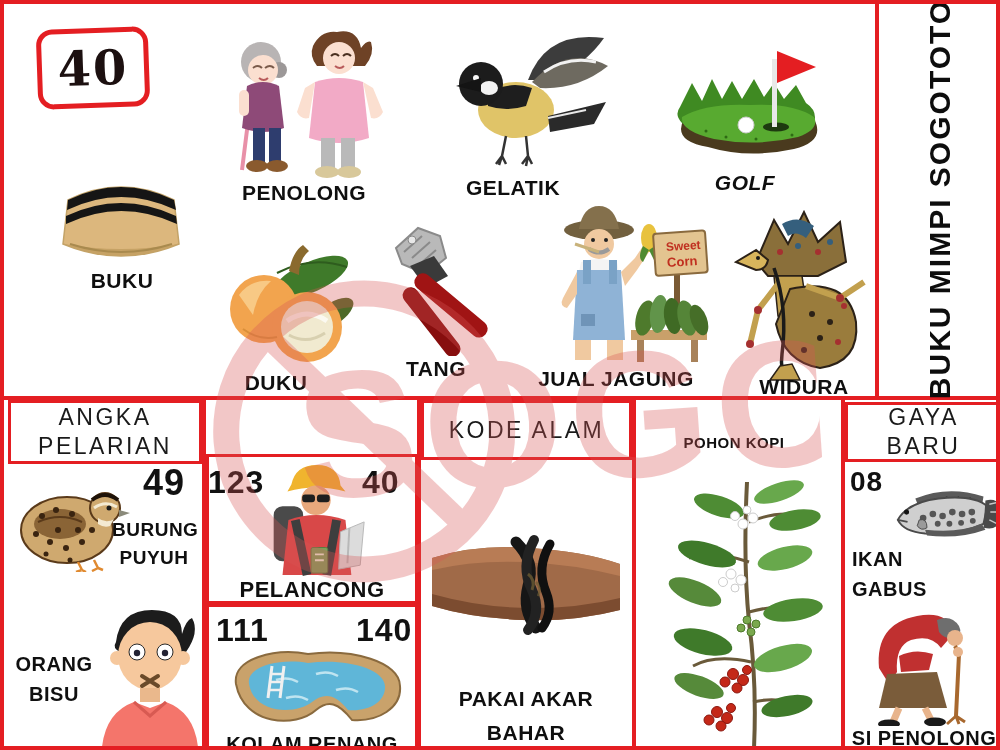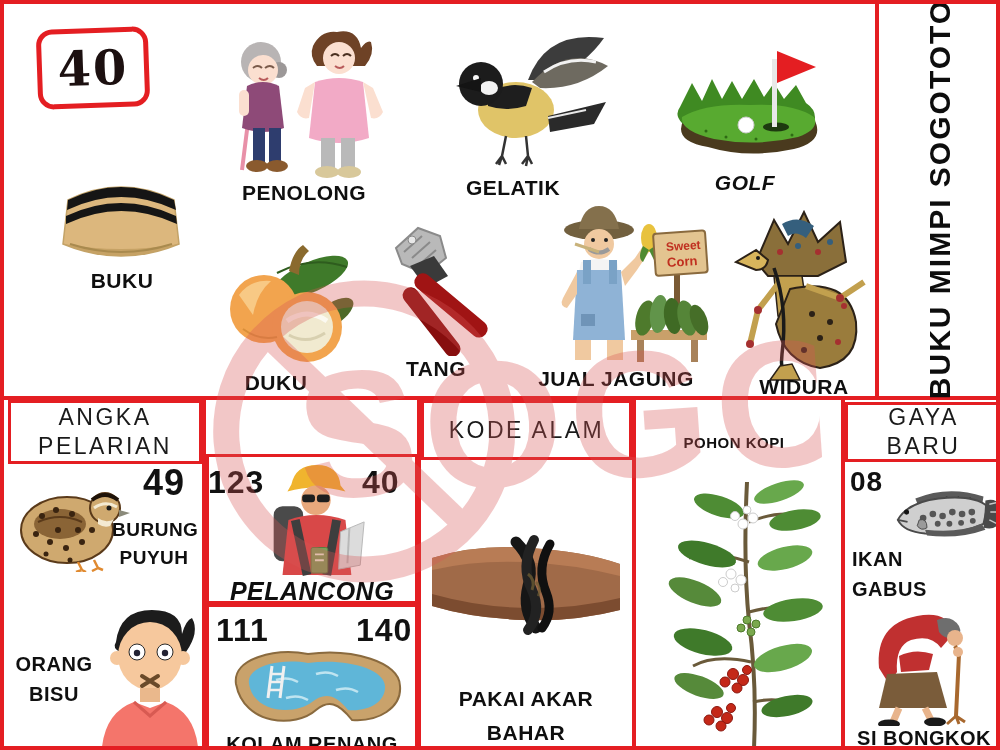--- a/index.html
+++ b/index.html
@@ -279,21 +279,21 @@
     <circle cx="63" cy="42" r="15" fill="#e8a87c"></circle>
     <rect x="49" y="36" width="13" height="8" rx="3" fill="#1e1e1e"></rect>
     <rect x="64" y="36" width="13" height="8" rx="3" fill="#1e1e1e"></rect>
     <path d="M35 62 Q63 52 93 62 L99 118 L29 118 Z" fill="#d84848"></path>
     <path d="M42 62 L54 118 M84 62 L74 118" stroke="#3e3e3e" stroke-width="9"></path>
     <path d="M88 74 L112 64 L108 108 L86 112 Z" fill="#dcdcdc" stroke="#b8b8b8"></path>
     <path d="M97 70 L95 106" stroke="#b8b8b8" stroke-width="2"></path>
     <rect x="58" y="90" width="17" height="26" rx="2" fill="#7aa05a" stroke="#5a7a40"></rect>
     <path d="M62 97 L71 97 M62 103 L71 103" stroke="#e8f0d8" stroke-width="2"></path>
   </svg>
-  <div class="abs lbl lbl-center" style="left:308px;top:572px;font-size:25px;font-style:italic;">PELANCONG</div>
+  <div class="abs lbl lbl-center" style="left:308px;top:572px;font-size:22px;">PELANCONG</div>
 
   <div class="cell-box" style="left:202px;top:600px;width:212px;height:150px;"></div>
   <div class="abs num" style="left:212px;top:608px;">111</div>
   <div class="abs num" style="left:352px;top:608px;">140</div>
   <svg class="abs" style="left:212px;top:638px;" width="192" height="88" viewBox="0 0 192 88">
     <path d="M20 42 C16 16 60 6 92 12 C136 6 184 20 184 44 C186 66 162 80 136 78 C122 60 112 58 100 68 C80 86 28 84 20 42 Z" fill="#c9a26b" stroke="#8a6a3e" stroke-width="2"></path>
     <path d="M33 42 C30 24 64 16 92 21 C128 16 168 26 169 44 C170 60 152 70 132 68 C120 52 108 50 96 60 C80 73 38 72 33 42 Z" fill="#5fb6d8"></path>
     <path d="M60 38 Q72 34 82 40 M100 32 Q112 28 122 34 M120 48 Q132 44 142 50 M70 56 Q82 52 92 58" stroke="#bfe4f0" stroke-width="2.5" fill="none"></path>
     <path d="M56 24 L52 56 M68 24 L64 56" stroke="#f0f0f0" stroke-width="3"></path>
     <path d="M54 32 L66 32 M53 40 L65 40 M52 48 L64 48" stroke="#f0f0f0" stroke-width="2.5"></path>
@@ -394,21 +394,21 @@
     <circle cx="96" cy="42" r="8" fill="#e8b48c"></circle>
     <path d="M40 60 Q56 52 74 58 L70 74 L42 76 Z" fill="#c03030"></path>
     <path d="M28 78 L78 76 L88 112 L20 112 Z" fill="#7a5c3a"></path>
     <path d="M40 112 L34 126 M66 112 L72 124" stroke="#e8b48c" stroke-width="7"></path>
     <ellipse cx="30" cy="128" rx="11" ry="4.5" fill="#1a1a1a"></ellipse>
     <ellipse cx="76" cy="126" rx="11" ry="4.5" fill="#1a1a1a"></ellipse>
     <path d="M96 50 L100 58 L97 120" stroke="#a8682e" stroke-width="4" fill="none"></path>
     <path d="M97 120 L88 128 M97 120 L100 128 M97 120 L106 126" stroke="#a8682e" stroke-width="3" fill="none"></path>
     <circle cx="99" cy="56" r="5" fill="#e8b48c"></circle>
   </svg>
-  <div class="abs lbl lbl-center" style="left:920px;top:722px;font-size:20px;">SI BONGKOK</div>
+  <div class="abs lbl lbl-center" style="left:920px;top:722px;font-size:20px;">SI PENOLONG</div>
 
   <div id="watermark">
     <svg width="640" height="340" viewBox="0 0 640 340">
       <circle cx="185" cy="168" r="138" fill="none" stroke="#d85555" stroke-width="26"></circle>
       <line x1="100" y1="72" x2="272" y2="262" stroke="#d85555" stroke-width="22"></line>
       <text x="118" y="232" font-size="180" fill="#d85555" letter-spacing="6">SOGO</text>
     </svg>
   </div>
 
 </div>

